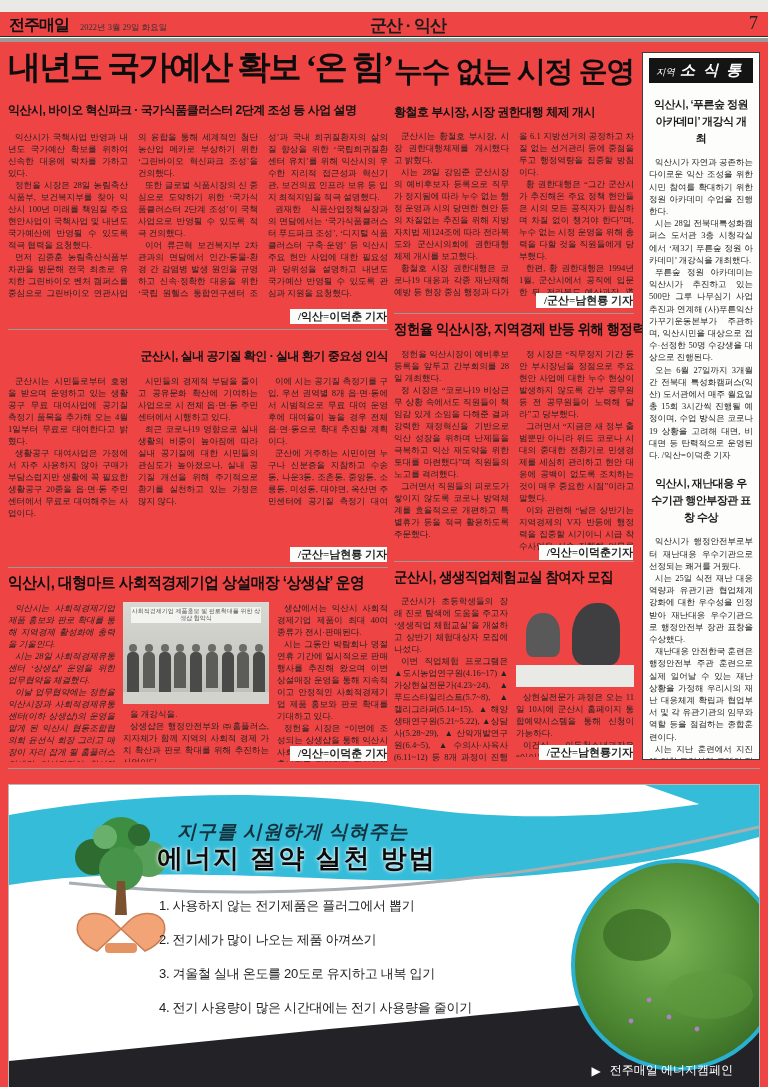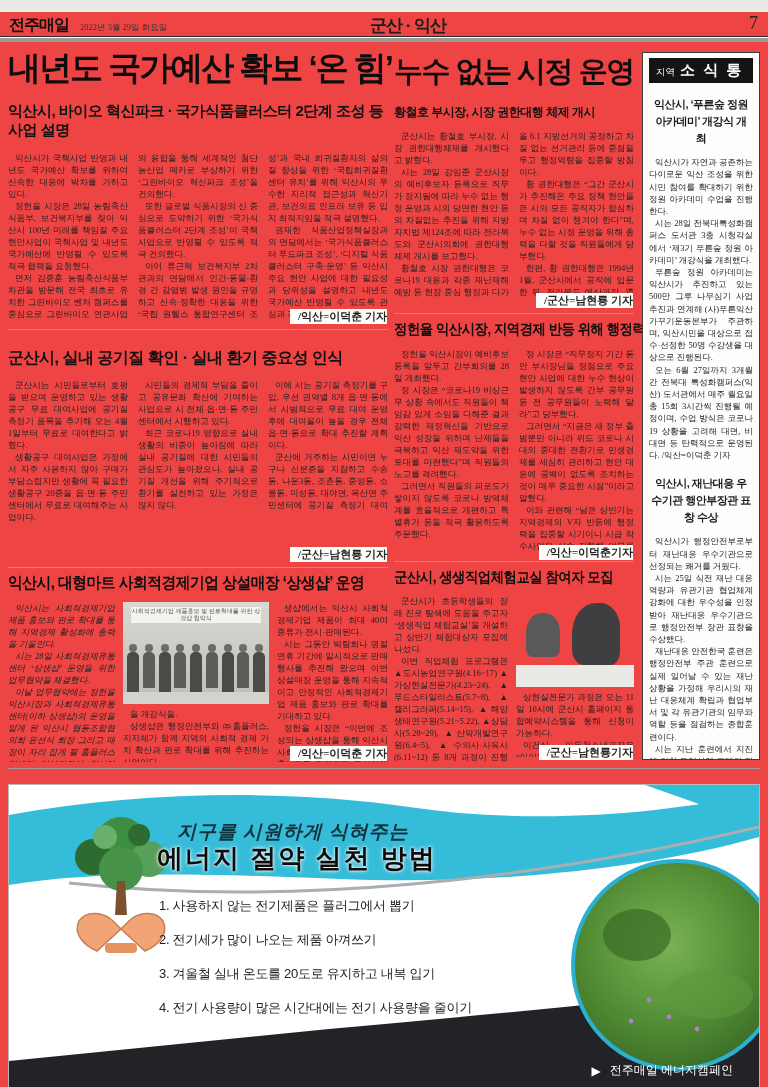--- a/index.html
+++ b/index.html
@@ -9,29 +9,29 @@
   .masthead{position:absolute;left:9px;top:3px;font-family:"Liberation Sans",sans-serif;
             font-weight:900;font-size:16px;letter-spacing:-1px;color:#111;}
   .hdr-date{position:absolute;left:80px;top:10px;font-size:8.5px;color:#333;}
   .hdr-section{position:absolute;left:0;right:0;top:2px;text-align:center;
                font-family:"Liberation Sans",sans-serif;font-weight:900;font-size:17px;letter-spacing:-1px;padding-left:48px;}
   .hdr-page{position:absolute;right:10px;top:1px;font-size:18px;font-weight:400;color:#222;}
   .hdr-rule{position:absolute;left:0;right:0;top:24px;height:6px;
             background:linear-gradient(#2b2b2b 0 1px,#fcfcfa 1px 2px,#9b9b98 2px 6px);}
   
   .art{position:absolute;}
-  .hl-xl{font-family:Liberation Sans, sans-serif;font-weight:900;font-size:33px;letter-spacing:-2px;
+  .hl-xl{font-family:Liberation Serif, serif;font-weight:900;font-size:33px;letter-spacing:-2px;
          line-height:1.08;white-space:nowrap;margin:4px 0 0 0;color:#0d0d0d;}
   .hl-l{font-family:"Liberation Sans",sans-serif;font-weight:700;font-size:29px;letter-spacing:-1.5px;
         white-space:nowrap;margin:2px 0 0 0;color:#0d0d0d;}
   .hl-m{font-family:"Liberation Sans",sans-serif;font-weight:900;font-size:24px;letter-spacing:-1px;
         white-space:nowrap;margin:0;color:#0d0d0d;}
   .hl-s{font-family:"Liberation Sans",sans-serif;font-weight:900;font-size:14.5px;letter-spacing:-0.5px;
         white-space:nowrap;margin:0;color:#0d0d0d;transform:scaleX(.92);transform-origin:left;}
-  .subhead{font-family:"Liberation Sans",sans-serif;font-weight:700;font-size:15px;letter-spacing:-0.5px;
+  .subhead{font-family:"Liberation Sans",sans-serif;font-weight:700;font-size:12px;letter-spacing:-0.5px;
            color:#111;margin:0;}
   .body-cols{position:relative;font-size:8.6px;line-height:12px;text-align:justify;color:#222;overflow:hidden;}
   .body-cols p{margin:0;text-indent:7px;}
   .cols3{column-count:3;column-gap:10px;}
   .cols2{column-count:2;column-gap:10px;}
   .byline-float{position:absolute;right:1px;bottom:0;font-size:11px;background:#fcfcfa;
                 padding-left:8px;font-weight:700;color:#222;}
   .flexcols{display:flex;gap:8px;}
   .fcol{font-size:8.6px;line-height:12px;text-align:justify;color:#222;overflow:hidden;}
   .fcol p{margin:0;text-indent:7px;}
@@ -52,21 +52,21 @@
              background:linear-gradient(135deg,#ececे8,#ededEA 20%,#d4d4d0 60%,#c2c2bd);}
   .photo-job::before{content:"";position:absolute;left:10px;top:18px;width:34px;height:44px;
              background:#59595a;border-radius:45% 45% 20% 20%;}
   .photo-job::after{content:"";position:absolute;right:14px;top:8px;width:48px;height:62px;
              background:#3f3f41;border-radius:50% 40% 20% 25%;}
   .photo-job .table{position:absolute;left:0;right:0;bottom:0;height:22px;background:#e9e9e5;}
   
   .sidebar{position:absolute;left:642px;top:40px;width:118px;height:708px;border:1px solid #3c3c3c;
            background:#fdfdfb;padding:5px 6px;box-sizing:border-box;overflow:hidden;}
   .sb-head{background:#141414;color:#fff;display:flex;align-items:baseline;gap:5px;
-           padding:3px 7px;font-family:"Liberation Sans",sans-serif;}
+           padding:3px 7px;font-family:"Liberation Sans",sans-serif;font-style:italic;}
   .sb-tag{font-size:9.5px;}
   .sb-title{font-size:15px;font-weight:900;letter-spacing:2px;}
   .sb-item-hl{font-family:"Liberation Sans",sans-serif;font-weight:800;font-size:11px;line-height:1.55;
               text-align:center;margin:13px 2px 9px 2px;letter-spacing:-0.5px;}
   .sb-paras{font-size:8.5px;line-height:12.2px;text-align:justify;color:#222;}
   .sb-paras p{margin:0;text-indent:6px;}
   
   .banner{position:absolute;left:8px;top:772px;width:752px;height:308px;background:#ffffff;
           border:1px solid #b8b8b4;box-sizing:border-box;overflow:hidden;}
   .banner svg{position:absolute;left:0;top:0;}
@@ -103,21 +103,21 @@
         <p>또한 글로벌 식품시장의 신 중심으로 도약하기 위한 ‘국가식품클러스터 2단계 조성’이 국책사업으로 반영될 수 있도록 적극 건의했다.</p>
         <p>이어 류근혁 보건복지부 2차관과의 면담에서 인간-동물-환경 간 감염병 발생 원인을 규명하고 신속·정확한 대응을 위한 ‘국립 원헬스 통합연구센터 조성’과 국내 희귀질환자의 삶의 질 향상을 위한 ‘국립희귀질환센터 유치’를 위해 익산시의 우수한 지리적 접근성과 혁신기관, 보건의료 인프라 보유 등 입지 최적지임을 적극 설명했다.</p>
         <p>권재한 식품산업정책실장과의 면담에서는 ‘국가식품클러스터 푸드파크 조성’, ‘디지털 식품 클러스터 구축·운영’ 등 익산시 주요 현안 사업에 대한 필요성과 당위성을 설명하고 내년도 국가예산 반영될 수 있도록 관심과 지원을 요청했다.</p>
       </div>
     <div class="byline-float" style="bottom:2px;">/익산=이덕춘 기자</div>
   </div>
 
   <div class="hrule" style="left:8px;top:317px;width:380px;"></div>
 
   <div class="art" style="left:8px;top:324px;width:380px;height:226px;">
-    <p class="subhead" style="margin:12px 0 10px 0;font-size:16px;">군산시, 실내 공기질 확인 · 실내 환기 중요성 인식</p>
+    <p class="subhead" style="margin:12px 0 10px 0;font-size:12px;text-align:right;">군산시, 실내 공기질 확인 · 실내 환기 중요성 인식</p>
     <div class="body-cols cols3" style="height:150px;">
         <p>군산시는 시민들로부터 호평을 받으며 운영하고 있는 생활공구 무료 대여사업에 공기질 측정기 품목을 추가해 오는 4월 1일부터 무료로 대여한다고 밝혔다.</p>
         <p>생활공구 대여사업은 가정에서 자주 사용하지 않아 구매가 부담스럽지만 생활에 꼭 필요한 생활공구 20종을 읍·면·동 주민센터에서 무료로 대여해주는 사업이다.</p>
         <p>시민들의 경제적 부담을 줄이고 공유문화 확산에 기여하는 사업으로 시 전체 읍·면·동 주민센터에서 시행하고 있다.</p>
         <p>최근 코로나19 영향으로 실내생활의 비중이 높아짐에 따라 실내 공기질에 대한 시민들의 관심도가 높아졌으나, 실내 공기질 개선을 위해 주기적으로 환기를 실천하고 있는 가정은 많지 않다.</p>
         <p>이에 시는 공기질 측정기를 구입, 우선 권역별 8개 읍·면·동에서 시범적으로 무료 대여 운영 후에 대여율이 높을 경우 전체 읍·면·동으로 확대 추진할 계획이다.</p>
         <p>군산에 거주하는 시민이면 누구나 신분증을 지참하고 수송동, 나운3동, 조촌동, 중앙동, 소룡동, 미성동, 대야면, 옥산면 주민센터에 공기질 측정기 대여 가능 여부를 확인한 후 방문하여 무료로 대여할 수 있다.</p>
       </div>
     <div class="byline-float" style="bottom:0;">/군산=남현룡 기자</div>
   </div>

